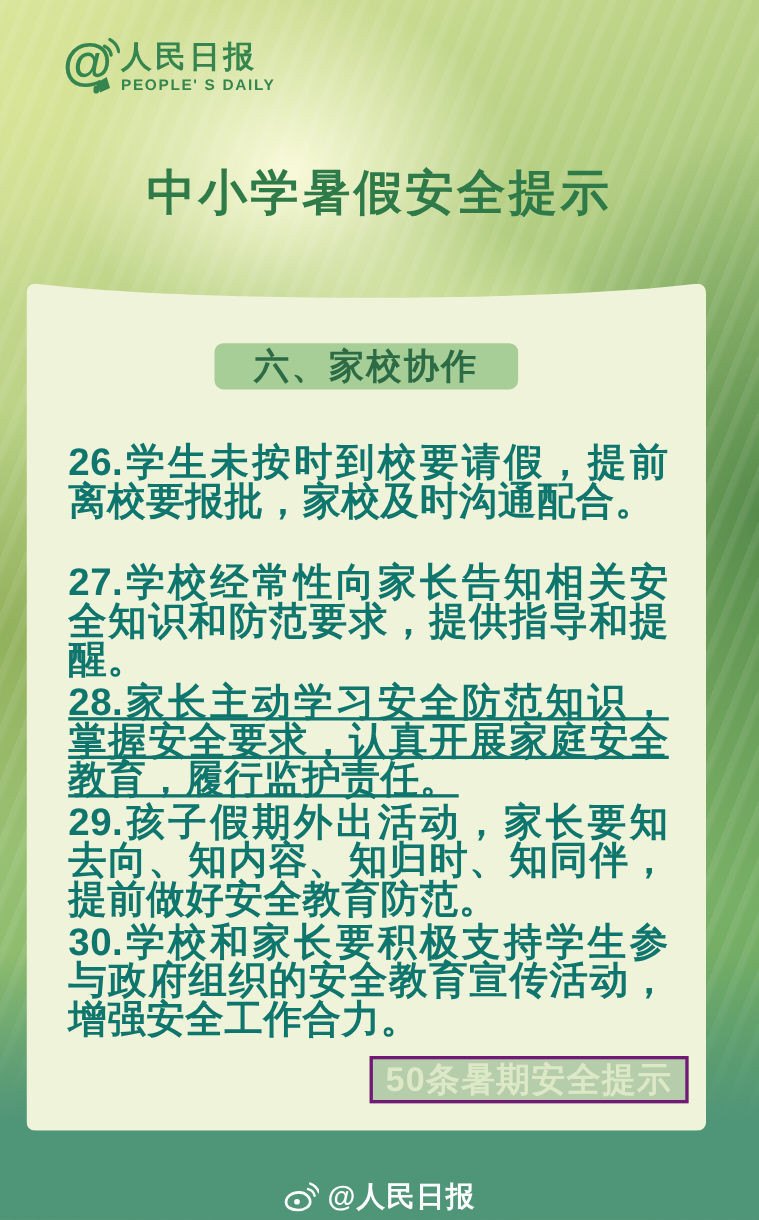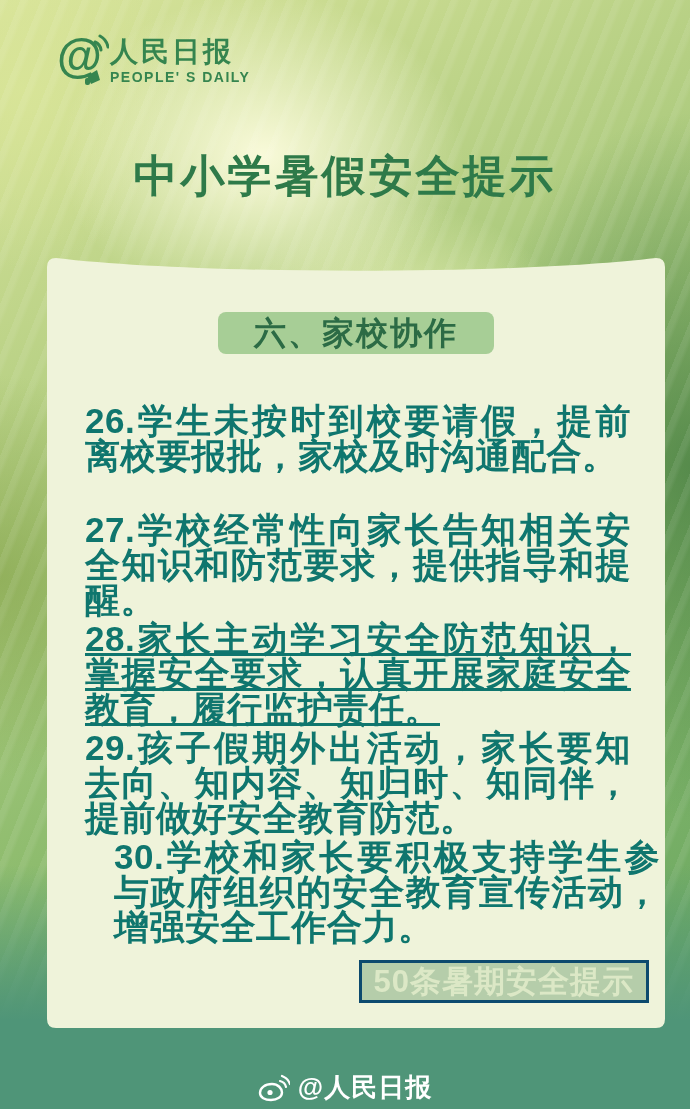--- a/index.html
+++ b/index.html
@@ -27,45 +27,45 @@
   .logo-cn{font-size:28px;font-weight:bold;letter-spacing:3px;line-height:28px;}
   .logo-en{font-size:14px;font-weight:bold;letter-spacing:1.5px;margin-top:3px;}
   
   .title{
     position:absolute;left:0;top:146px;width:100%;
     text-align:center;font-size:44px;font-weight:bold;
     color:#2e7a49;letter-spacing:3px;line-height:60px;
   }
   
   .card{
-    position:absolute;left:47px;top:255px;width:618px;height:773px;
+    position:absolute;left:24px;top:255px;width:618px;height:773px;
     background:#eff3da;
     clip-path:path('M 0 12 Q 0 3 9 3 C 150 20 468 20 609 3 Q 618 3 618 12 L 618 764 Q 618 773 609 773 L 9 773 Q 0 773 0 764 Z');
   }
   .banner{
     position:absolute;top:57px;left:50%;transform:translateX(-50%);
     background:#a7ce96;border-radius:8px;
     padding:0 36px;height:42px;line-height:42px;white-space:nowrap;
     font-size:32px;font-weight:bold;color:#2c6b45;letter-spacing:2px;
   }
   .tips{position:absolute;left:38px;width:548px;top:0;}
   .tip{
     position:absolute;left:0;width:546px;
     font-size:35px;font-weight:bold;color:#0f766e;
     line-height:35px;letter-spacing:0.5px;
     text-align:justify;text-justify:inter-ideograph;
   }
   .tip:nth-child(1){top:148px;}
   .tip:nth-child(2){top:257px;}
   .tip:nth-child(3){top:366px;text-decoration:underline;}
   .tip:nth-child(4){top:475px;}
-  .tip:nth-child(5){top:584px;margin-left:29px;}
+  .tip:nth-child(5){top:584px;}
   .badge{
     position:absolute;right:16px;top:705px;
-    border:3px solid #0c4a6e;background:rgba(110,160,110,0.45);
+    border:3px solid #701a75;background:rgba(110,160,110,0.45);
     color:#dce8c6;font-size:31px;font-weight:bold;letter-spacing:1px;
     line-height:37px;padding:0 12px;white-space:nowrap;
   }
   
   .footer{
     position:absolute;left:0;bottom:0;width:100%;height:82px;
     background:transparent;
     display:flex;align-items:flex-end;justify-content:center;
     padding-bottom:4px;box-sizing:border-box;
   }

